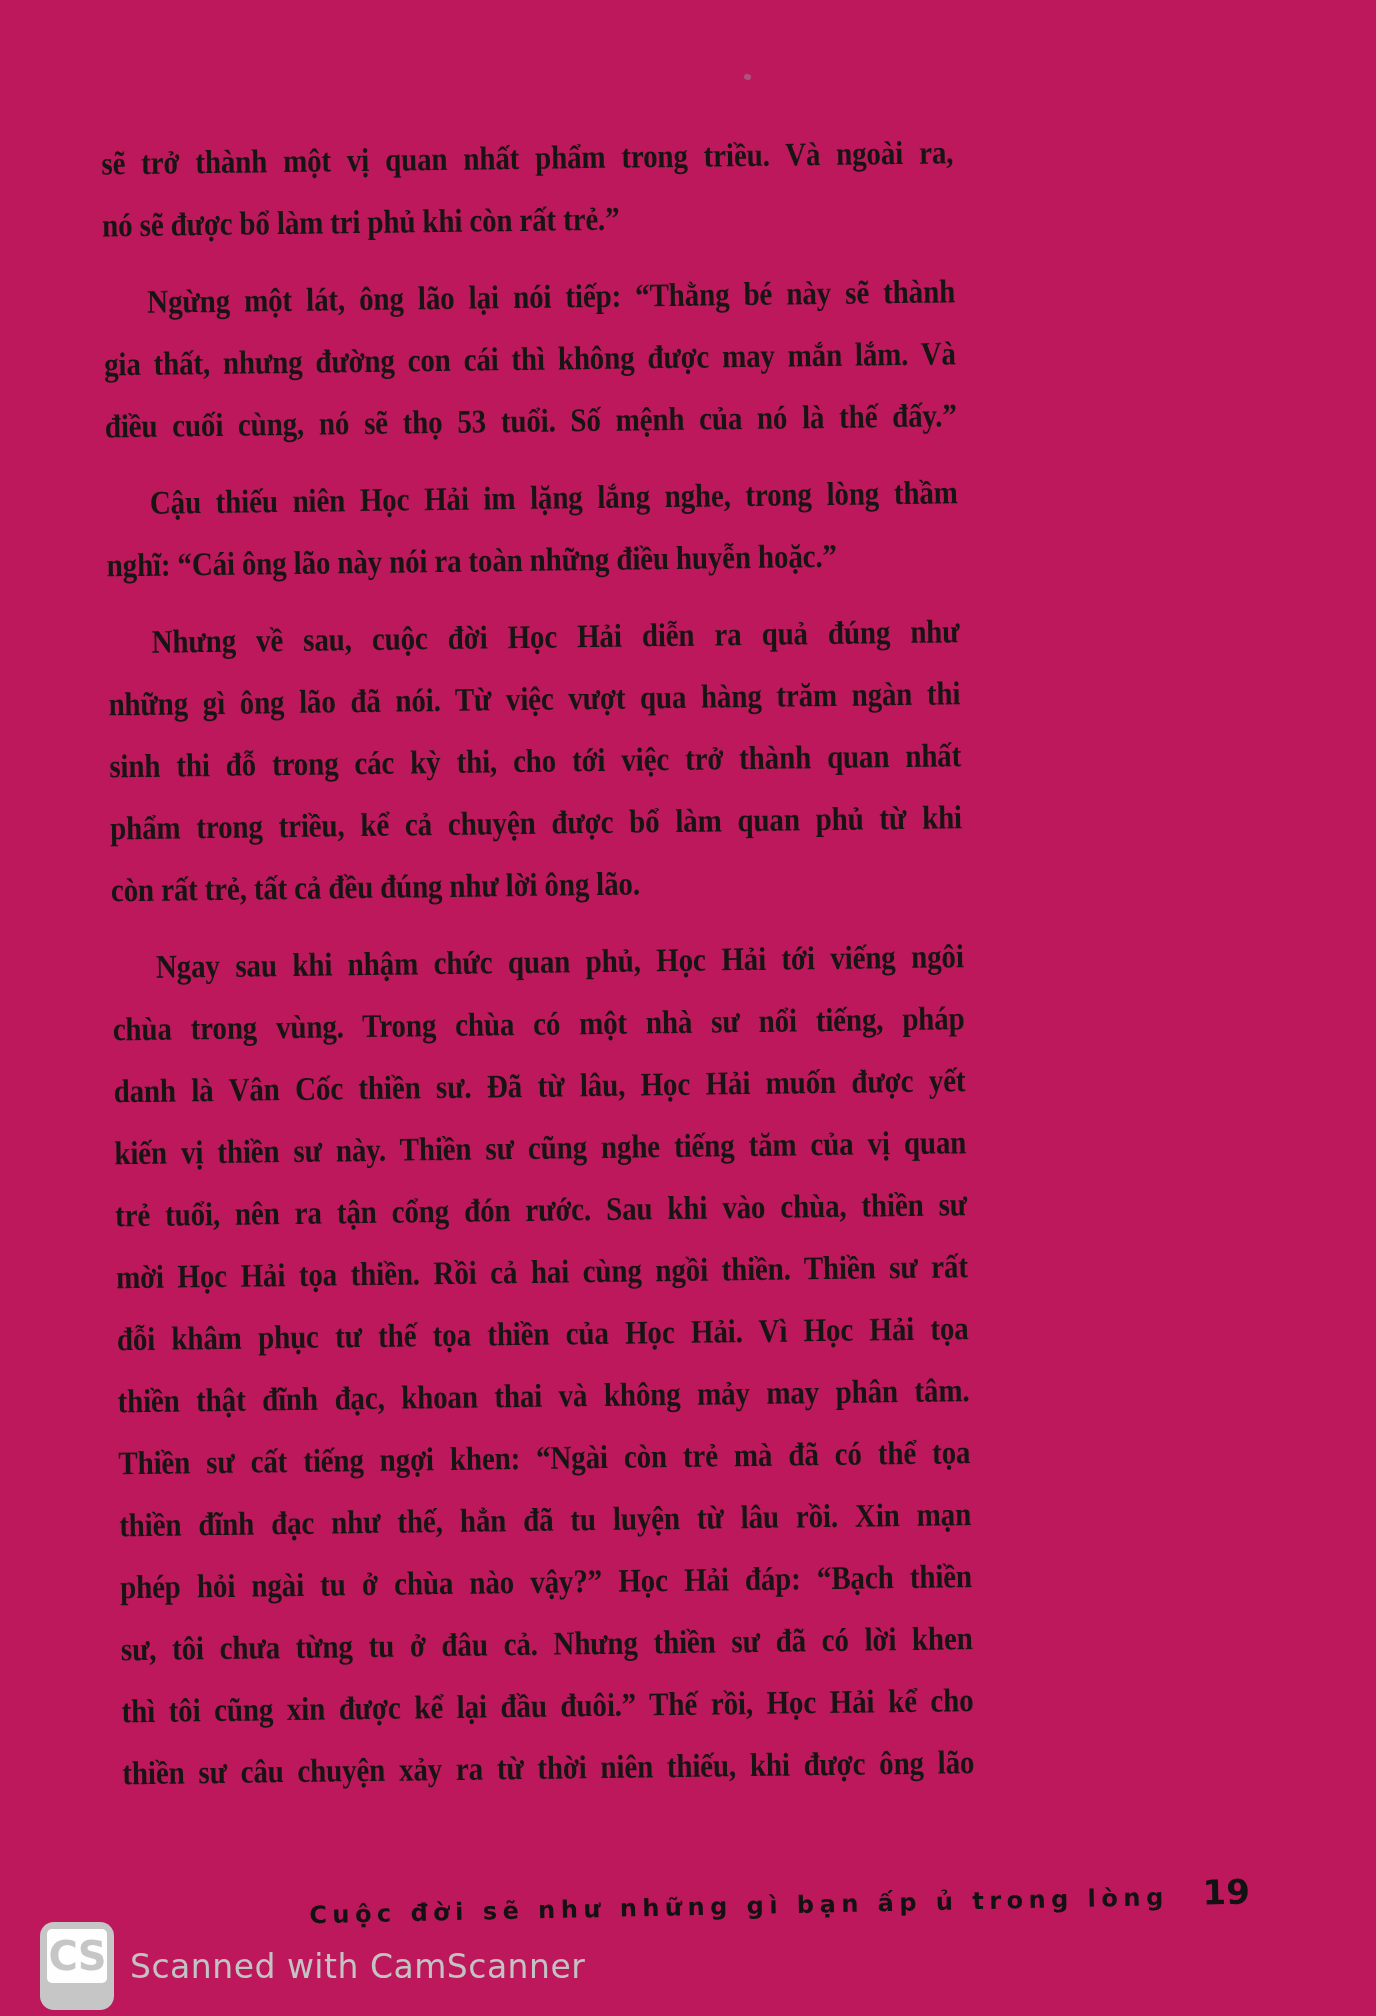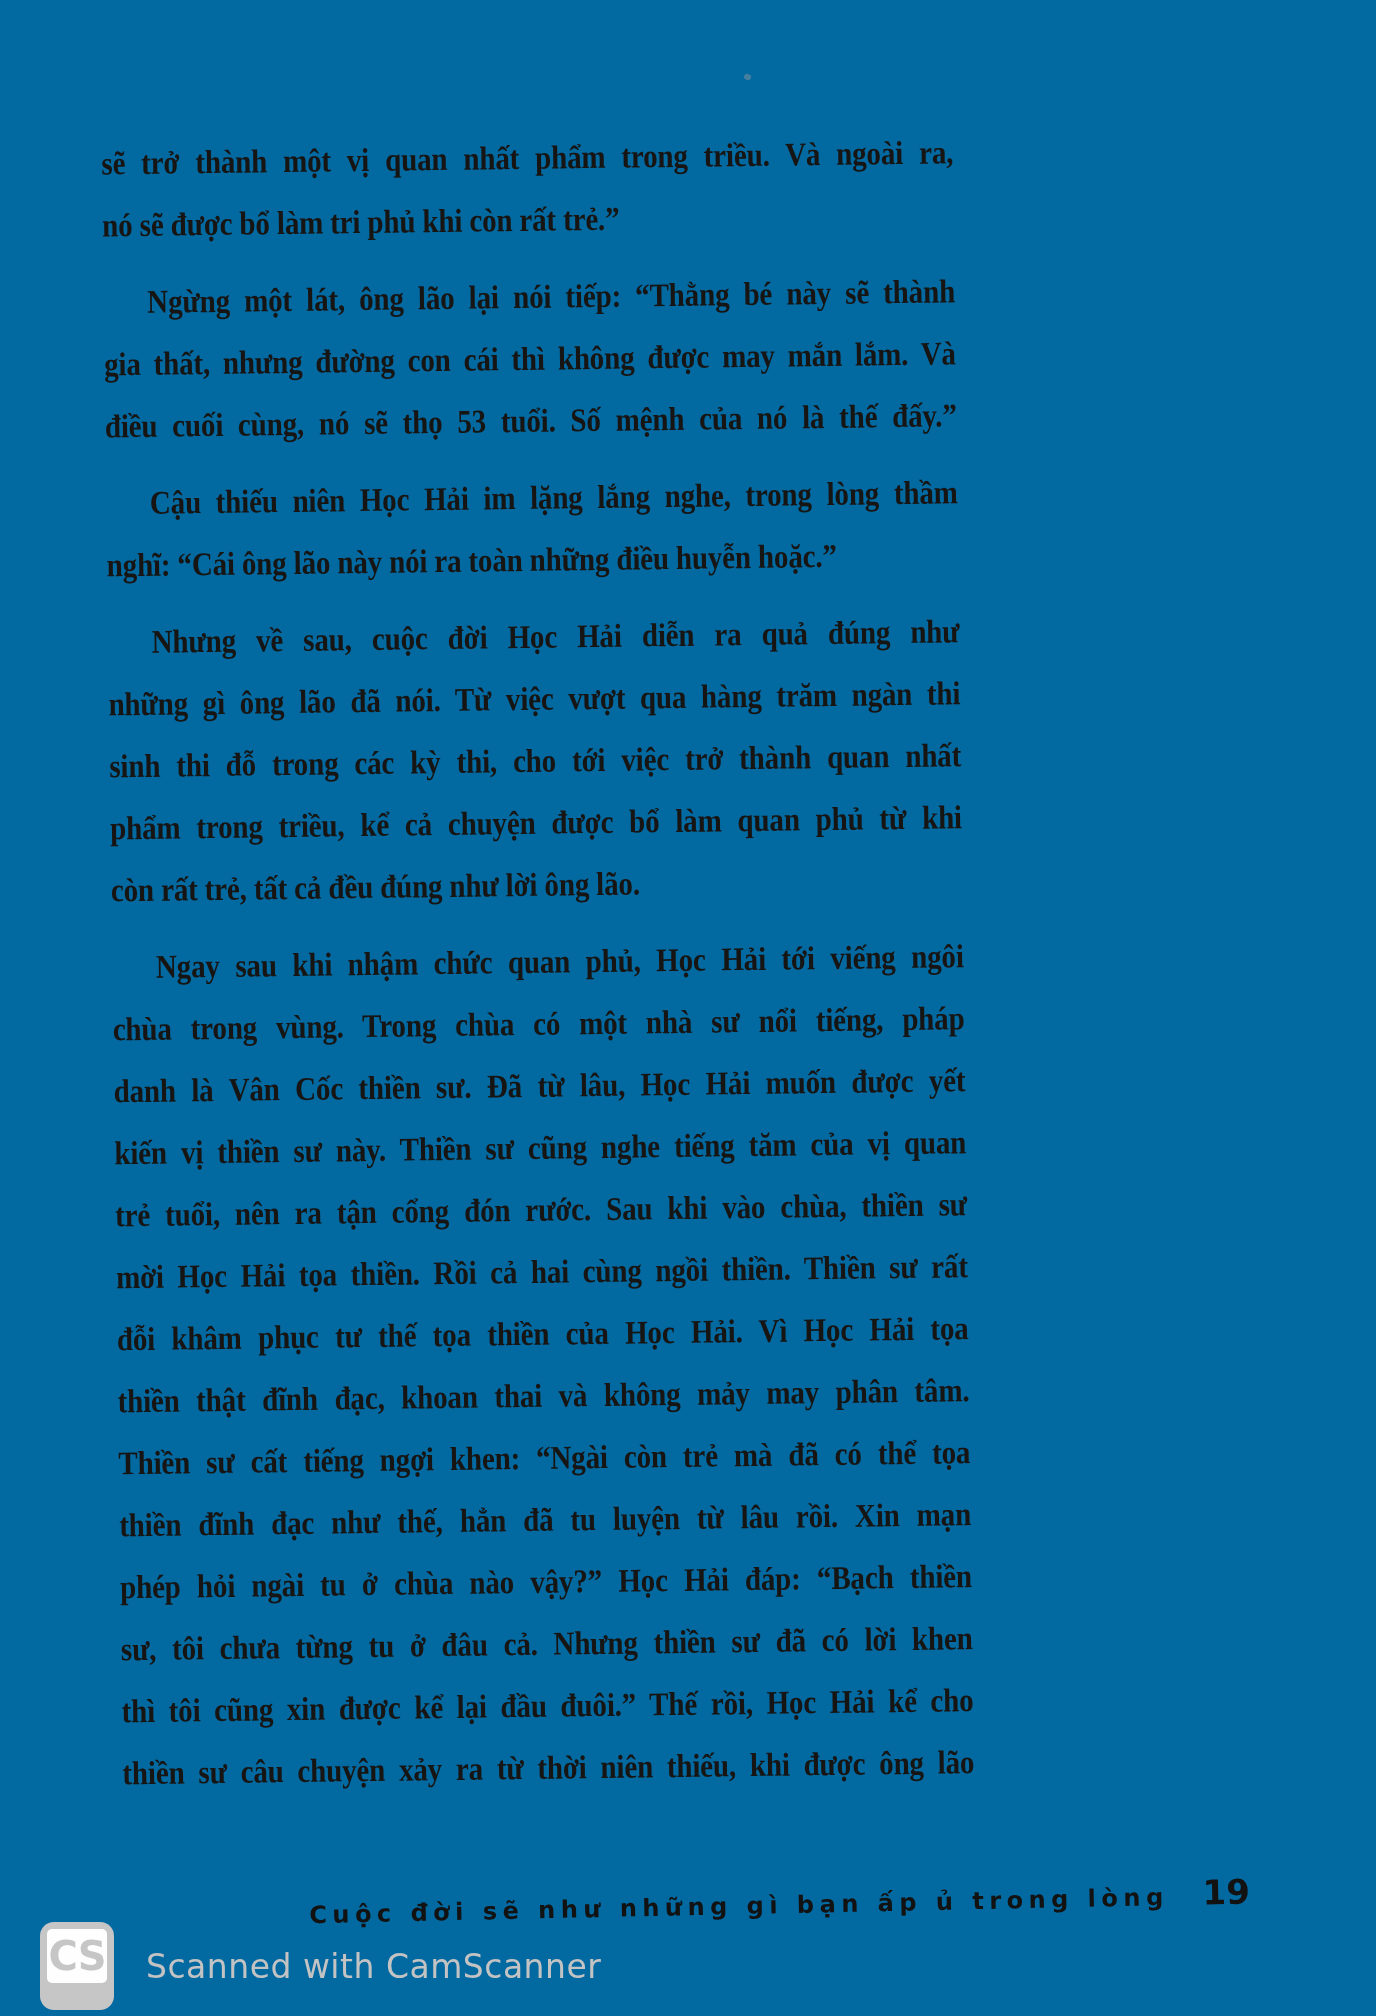--- a/index.html
+++ b/index.html
@@ -9,21 +9,21 @@
   body {
     width: 1376px;
     height: 2016px;
     background: #fdfdfc;
     overflow: hidden;
   }
   .page {
     position: relative;
     width: 1376px;
     height: 2016px;
-    background: #0369a1;
+    background: #be185d;
     color: #171513;
   }
   
   .body-text {
     position: absolute;
     left: 112px;
     top: 126px;
     width: 968px;
     transform: rotate(-0.75deg);
     transform-origin: 50% 50%;
@@ -74,21 +74,21 @@
     letter-spacing: 0;
   }
 
   
   .watermark {
     position: absolute;
     left: 40px;
     top: 1922px;
     display: flex;
     align-items: center;
-    gap: 32px;
+    gap: 16px;
     color: #c3c3c3;
   }
   .cs-logo {
     position: relative;
     width: 74px;
     height: 88px;
     border-radius: 14px;
     background: #c6c6c6;
     flex: 0 0 auto;
   }

